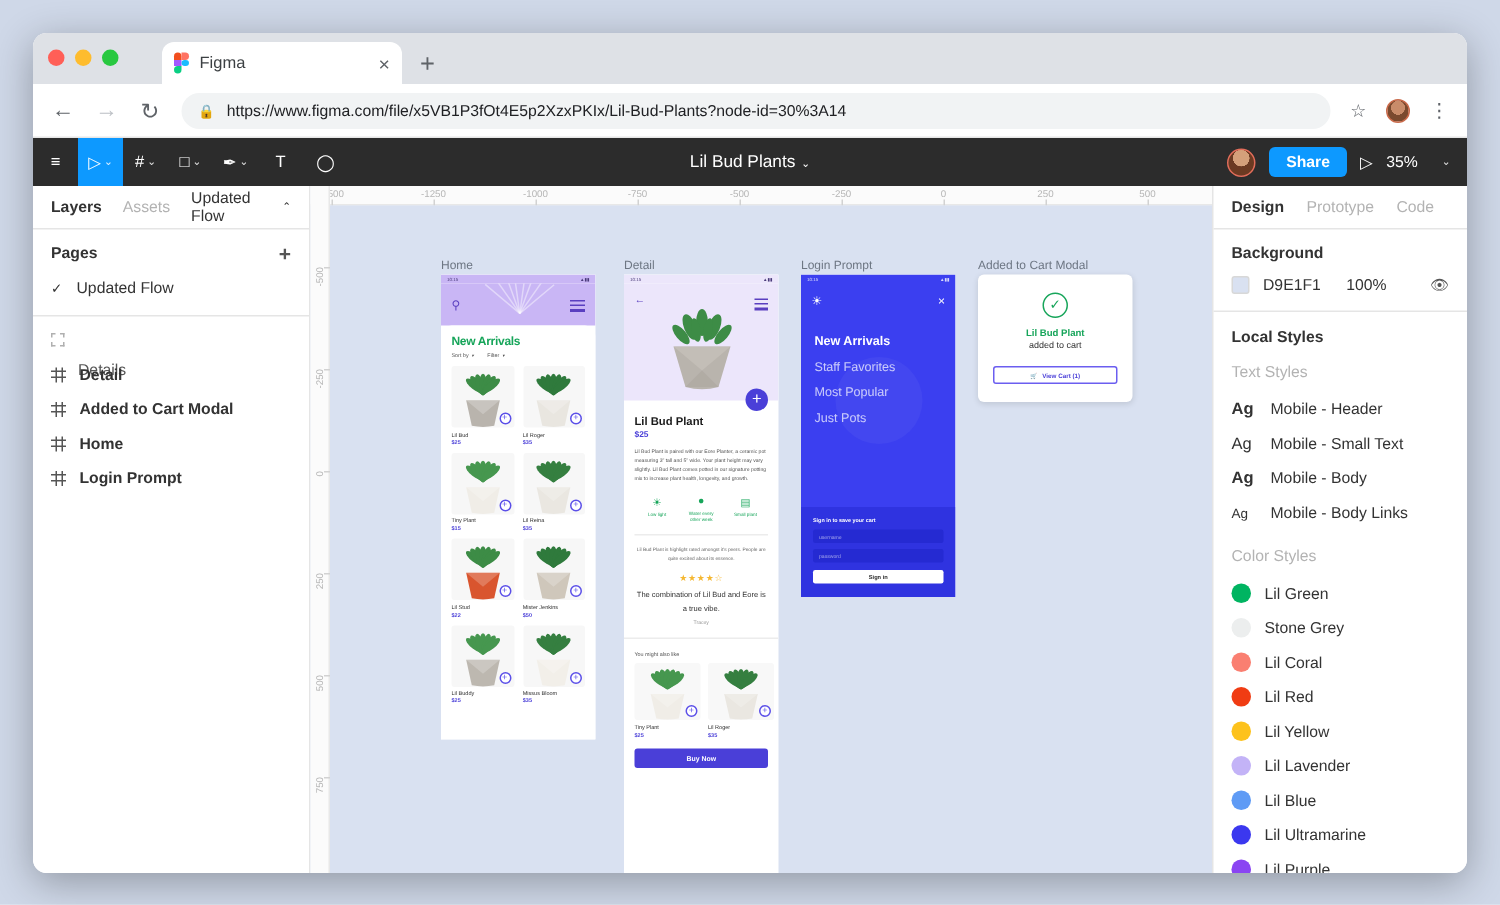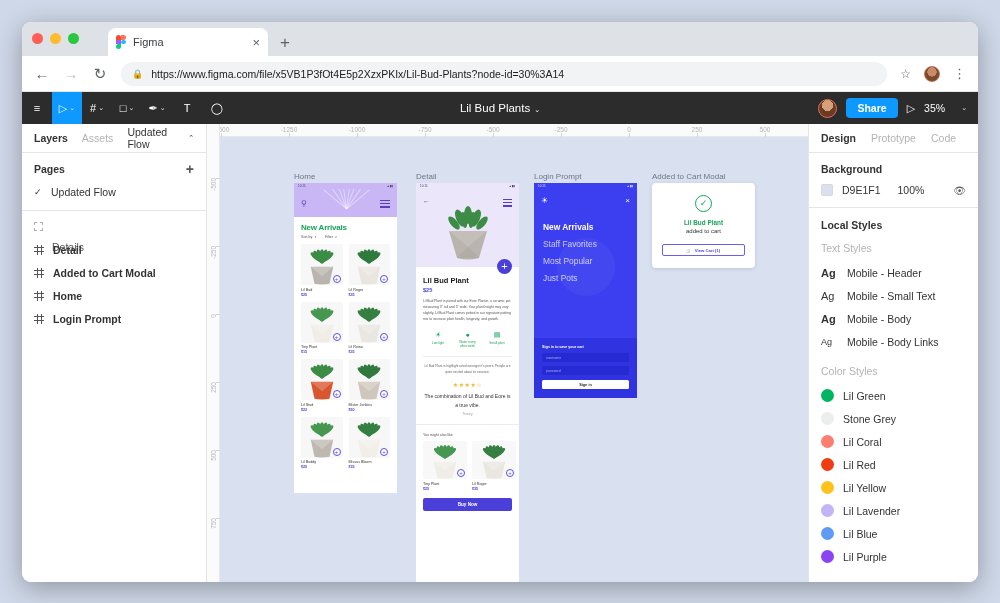--- a/index.html
+++ b/index.html
@@ -844,20 +844,24 @@
             </div>
             <div class="style-row">
               <span class="dot" style="background:#c3b3f7"></span>
               <span>Lil Lavender</span>
             </div>
             <div class="style-row">
               <span class="dot" style="background:#5f9bf5"></span>
               <span>Lil Blue</span>
             </div>
             <div class="style-row">
+              <span class="dot" style="background:#3b38ef"></span>
+              <span>Lil Ultramarine</span>
+            </div>
+            <div class="style-row">
               <span class="dot" style="background:#8a44f2"></span>
               <span>Lil Purple</span>
             </div>
           </div>
       </div>
 
     </div>
   </div>
 </div>
 

